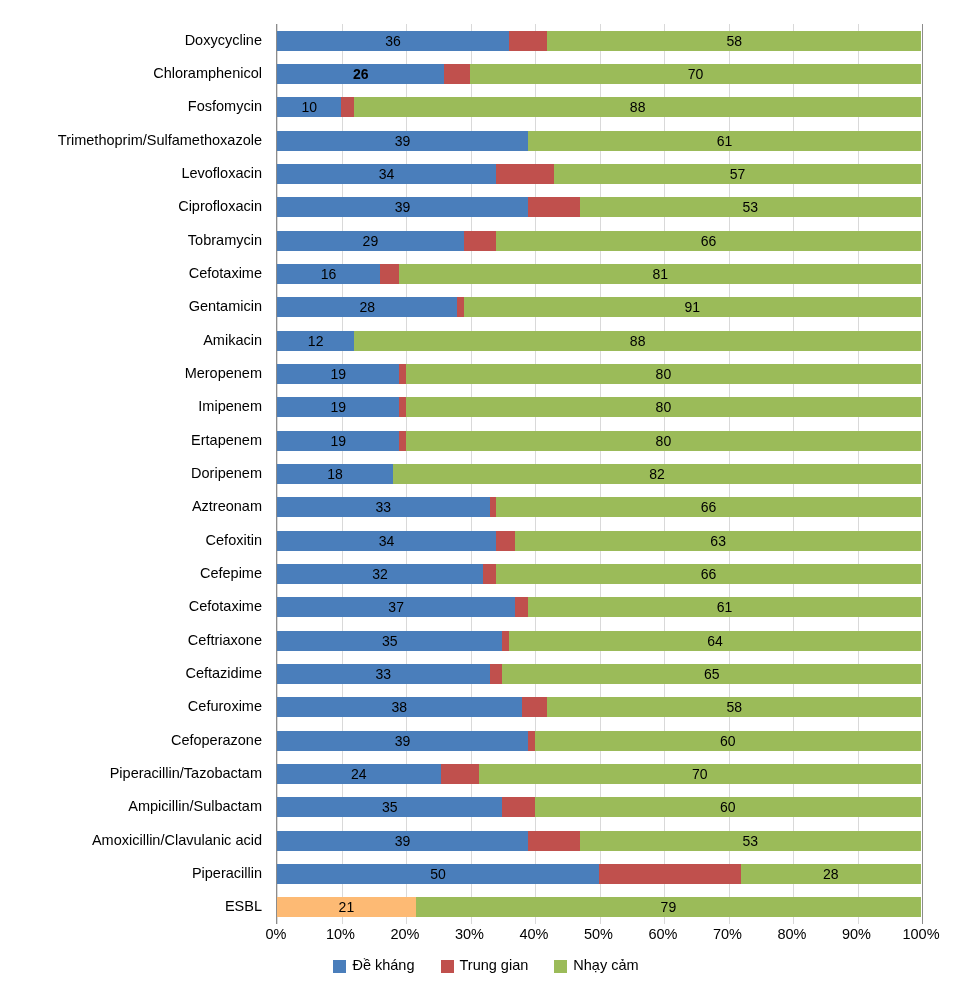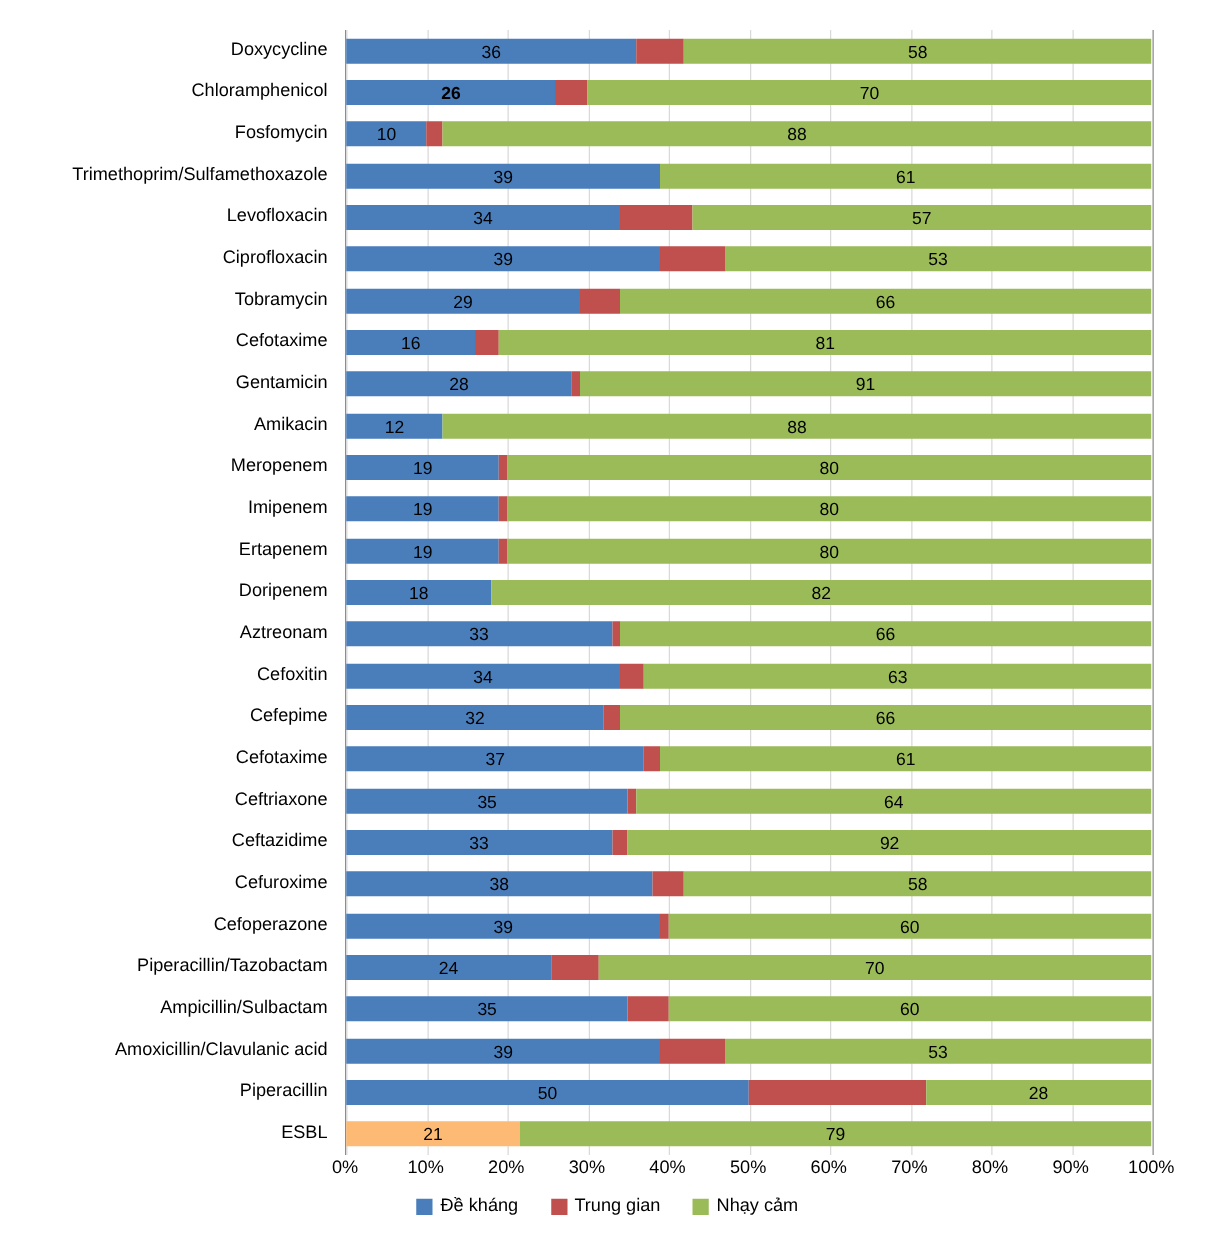--- a/index.html
+++ b/index.html
@@ -111,21 +111,21 @@
     left: 0;
     top: 957px;
     width: 972px;
     display: flex;
     justify-content: center;
     align-items: center;
     gap: 26px;
   }
   .legend-item {
     display: flex;
-    align-items: center;
+    align-items: flex-end;
     gap: 6px;
     font-size: 14.5px;
     color: #000;
   }
   .legend-swatch {
     width: 13px;
     height: 13px;
     display: inline-block;
   }
 </style>
@@ -346,21 +346,21 @@
           <div class="seg seg-s" style="width: 412.8px; background: rgb(155, 187, 89);">
             <span class="seg-label">64</span>
           </div>
         </div>
         <div class="row" style="top: 640px; height: 20px;">
           <div class="seg seg-r" style="width: 212.85px; background: rgb(74, 126, 187);">
             <span class="seg-label">33</span>
           </div>
           <div class="seg seg-i" style="width: 12.9px; background: rgb(192, 80, 77);"></div>
           <div class="seg seg-s" style="width: 419.25px; background: rgb(155, 187, 89);">
-            <span class="seg-label">92</span>
+            <span class="seg-label">65</span>
           </div>
         </div>
         <div class="row" style="top: 673.333px; height: 20px;">
           <div class="seg seg-r" style="width: 245.1px; background: rgb(74, 126, 187);">
             <span class="seg-label">38</span>
           </div>
           <div class="seg seg-i" style="width: 25.8px; background: rgb(192, 80, 77);"></div>
           <div class="seg seg-s" style="width: 374.1px; background: rgb(155, 187, 89);">
             <span class="seg-label">58</span>
           </div>

